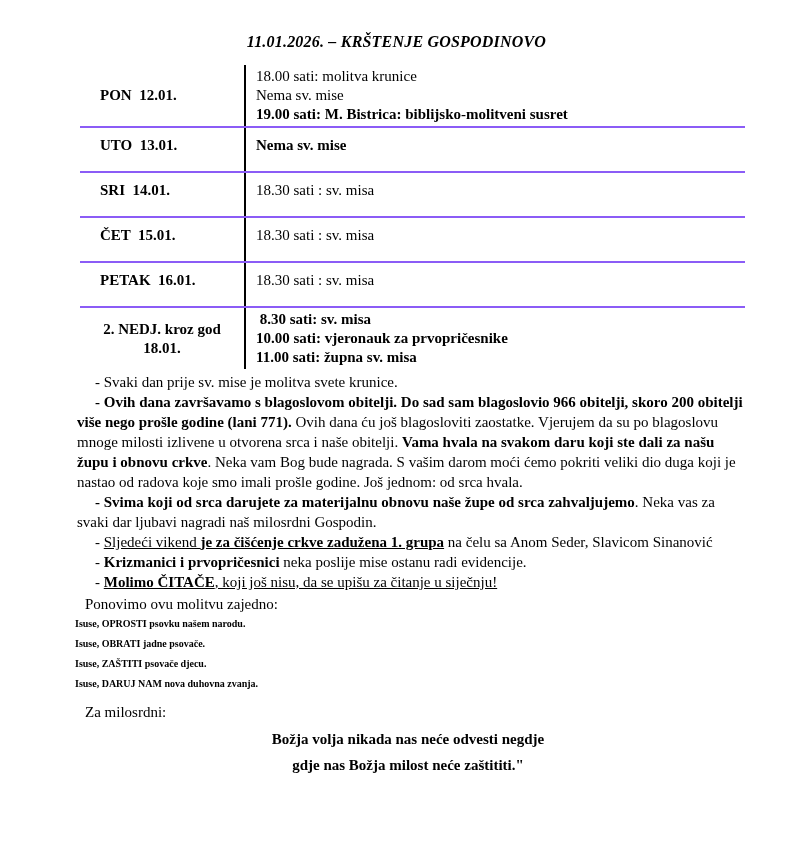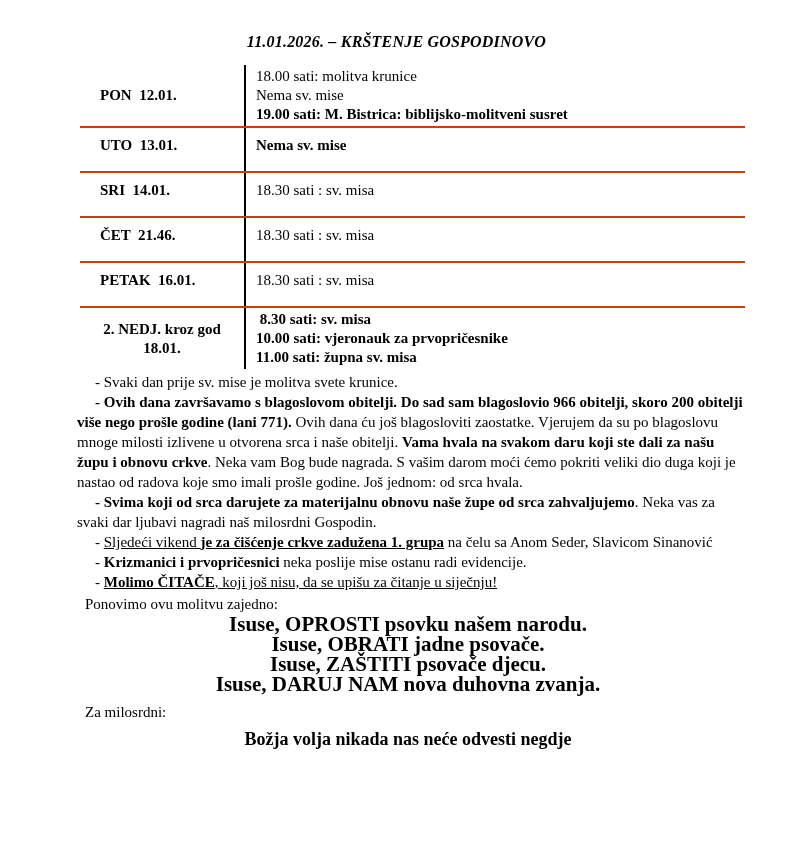--- a/index.html
+++ b/index.html
@@ -23,21 +23,21 @@
 
   table.schedule {
     border-collapse: collapse;
     margin: 14px 0 0 80px;
     width: 665px;
     table-layout: fixed;
     font-size: 15px;
     line-height: 19px;
   }
   table.schedule td { vertical-align: middle; }
-  table.schedule tr td { border-bottom: 2px solid #c2410c; }
+  table.schedule tr td { border-bottom: 2px solid #8b5cf6; }
   table.schedule tr:last-child td { border-bottom: none; }
   td.day-cell {
     width: 165px;
     font-weight: bold;
     padding-left: 20px;
     white-space: pre-wrap;
   }
   td.items-cell {
     border-left: 2px solid #000;
     padding-left: 10px;
@@ -58,35 +58,35 @@
   .announcements p { text-indent: 18px; }
 
   .prayer-intro {
     margin: 2px 0 0 85px;
     font-size: 15px;
     line-height: 20px;
   }
   .prayer-lines {
     margin-left: 75px;
     width: 666px;
-    text-align: center;
-    font-size: 21px;
+    text-align: left;
+    font-size: 10px;
     font-weight: bold;
     line-height: 20px;
   }
   .reflection-label {
     margin: 8px 0 0 85px;
     font-size: 15px;
     line-height: 20px;
   }
   .quote-lines {
     margin: 4px 0 0 75px;
     width: 666px;
     text-align: center;
-    font-size: 18px;
+    font-size: 15px;
     font-weight: bold;
     line-height: 26px;
   }
 </style>
 </head>
 <body>
 
 <div class="page">
 
   <div class="doc-title">11.01.2026. – KRŠTENJE GOSPODINOVO</div>
@@ -99,21 +99,21 @@
         </tr>
         <tr class="single">
           <td class="day-cell"><div>UTO  13.01.</div></td>
           <td class="items-cell"><div class="b">Nema sv. mise</div></td>
         </tr>
         <tr class="single">
           <td class="day-cell"><div>SRI  14.01.</div></td>
           <td class="items-cell"><div>18.30 sati : sv. misa</div></td>
         </tr>
         <tr class="single">
-          <td class="day-cell"><div>ČET  21.46.</div></td>
+          <td class="day-cell"><div>ČET  15.01.</div></td>
           <td class="items-cell"><div>18.30 sati : sv. misa</div></td>
         </tr>
         <tr class="single">
           <td class="day-cell"><div>PETAK  16.01.</div></td>
           <td class="items-cell"><div>18.30 sati : sv. misa</div></td>
         </tr>
         <tr class="multi">
           <td class="day-cell"><div>2. NEDJ. kroz god</div><div>18.01.</div></td>
           <td class="items-cell"><div class="b"> 8.30 sati: sv. misa</div><div class="b">10.00 sati: vjeronauk za prvopričesnike</div><div class="b">11.00 sati: župna sv. misa</div></td>
         </tr>
@@ -135,15 +135,16 @@
       <div>Isuse, OPROSTI psovku našem narodu.</div>
       <div>Isuse, OBRATI jadne psovače.</div>
       <div>Isuse, ZAŠTITI psovače djecu.</div>
       <div>Isuse, DARUJ NAM nova duhovna zvanja.</div>
     </div>
 
   <div class="reflection-label">Za milosrdni:</div>
 
   <div class="quote-lines">
       <div>Božja volja nikada nas neće odvesti negdje</div>
+      <div>gdje nas Božja milost neće zaštititi."</div>
     </div>
 
 </div>
 
 </body></html>

